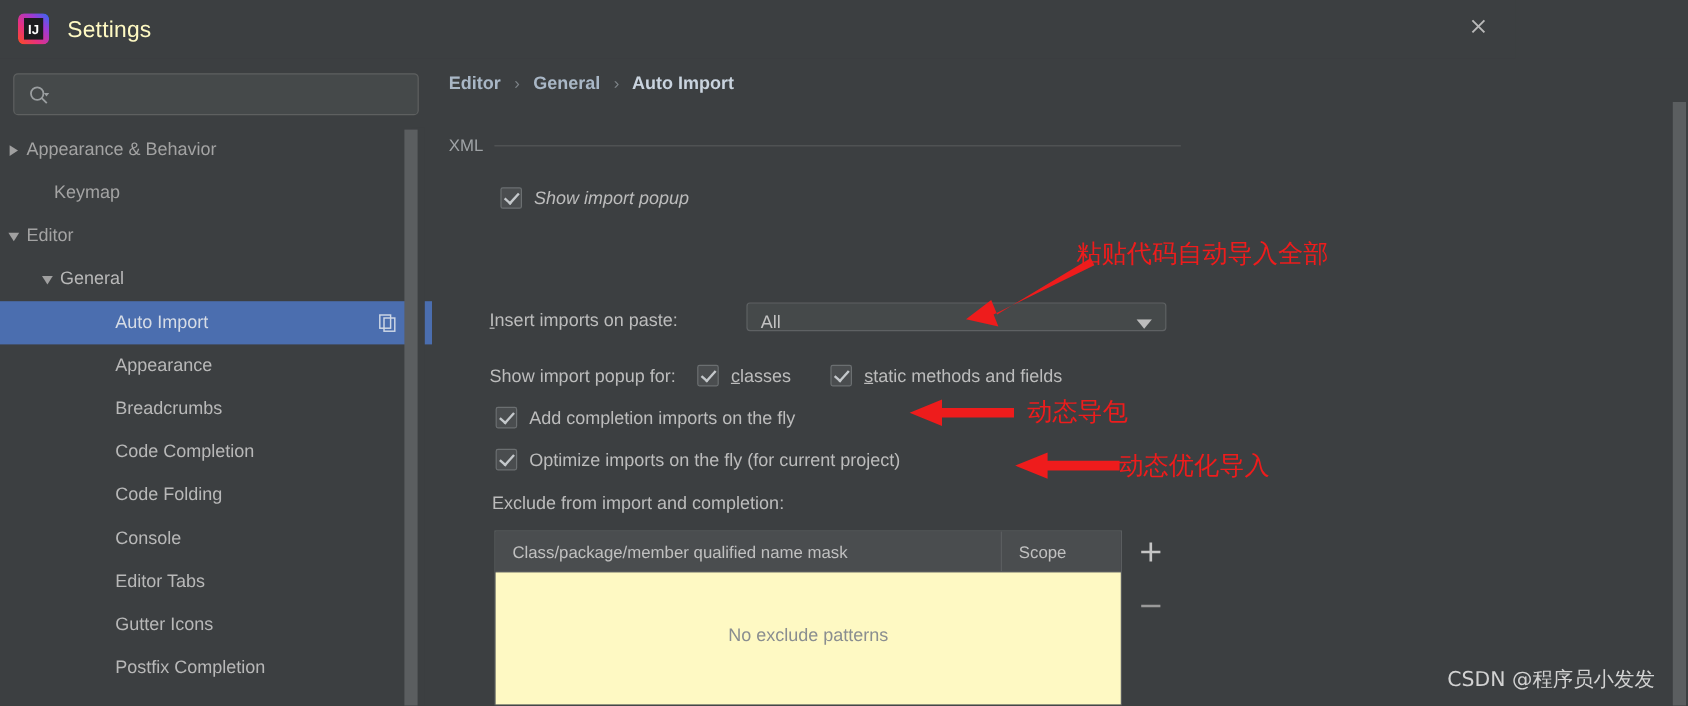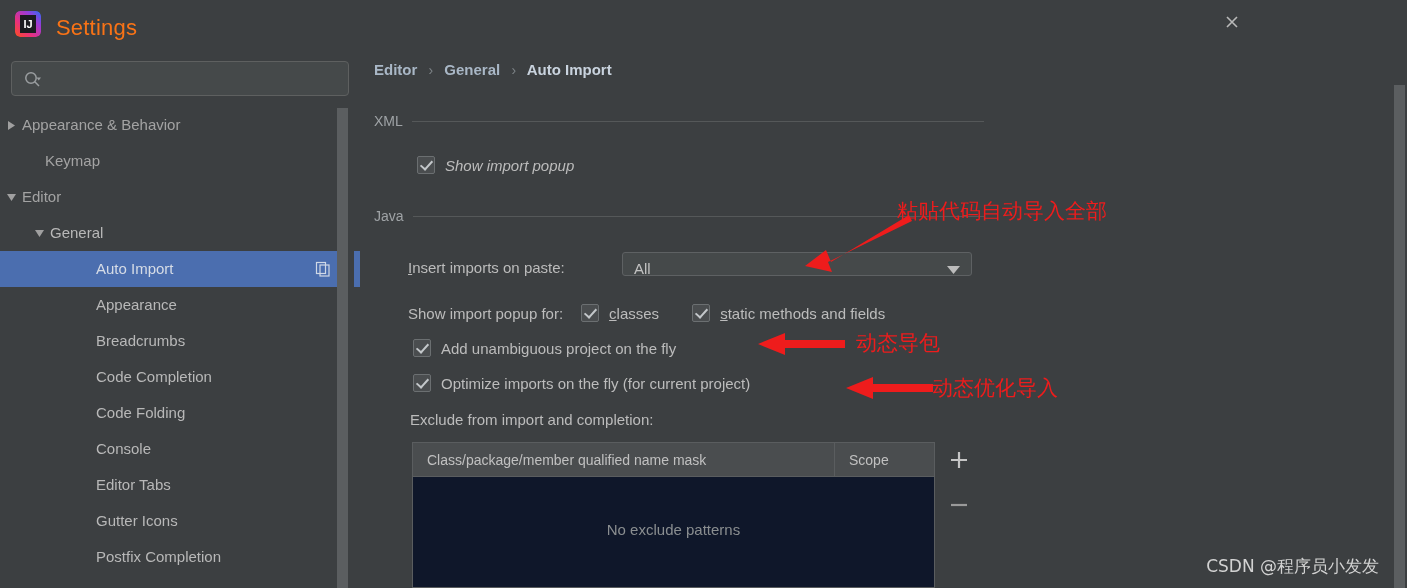--- a/index.html
+++ b/index.html
@@ -15,21 +15,21 @@
     position:absolute; left:0; top:0; width:1263px; height:49px;
     background:#3c3f41;
   }
   .ij-logo{
     position:absolute; left:15px; top:11px; width:26px; height:26px;
     border-radius:5px; overflow:hidden;
   }
   .ij-logo svg{ display:block; }
   .app-title{
     position:absolute; left:56px; top:15px;
-    font-size:22px; color:#f97316; letter-spacing:.2px;
+    font-size:19px; color:#fef9c3; letter-spacing:.2px;
   }
   .close-btn{
     position:absolute; right:18px; top:9px; width:26px; height:26px;
     cursor:pointer;
   }
   .close-btn svg{ display:block; }
 
   
   .sidebar{
     position:absolute; left:0; top:49px; width:360px; height:539px;
@@ -133,21 +133,21 @@
     display:flex; height:34px; background:#4a4d4f;
     border-bottom:1px solid #5a5d5f;
   }
   .th{
     font-size:14px; color:#c0c0c0; display:flex; align-items:center;
     padding-left:14px;
   }
   .th.c1{ width:422px; border-right:1px solid #5a5d5f; }
   .th.c2{ flex:1; }
   .tbl-body{
-    position:relative; height:110px; background:#0f172a;
+    position:relative; height:110px; background:#fef9c3;
   }
   .empty-txt{
     position:absolute; left:0; right:0; top:44px; text-align:center;
     font-size:15px; color:#8a8e90;
   }
   .tbl-btn{
     position:absolute; width:38px; height:34px;
     display:flex; align-items:center; justify-content:center;
     cursor:pointer; color:#c5c5c5;
   }
@@ -298,24 +298,20 @@
   <div class="group" style="top:64px; width:610px;">
     <span class="group-label">XML</span>
     <span class="group-line"></span>
   </div>
 
   <div class="row" style="left:57px; top:107px;font-style:italic;">
     <span class="cb checked"></span>
     <span class="cb-text">Show import popup</span>
   </div>
 
-  <div class="group" style="top:159px; width:610px;">
-    <span class="group-label">Java</span>
-    <span class="group-line"></span>
-  </div>
 
   <div class="row" style="left:48px; top:210px;">
     <span class="label-txt"><span class="u">I</span><span>nsert imports on paste:</span></span>
   </div>
 
   <div class="combo" style="left:262px; top:203px;">
     <span class="combo-val">All</span>
     <span class="combo-arrow">
       <svg width="13" height="9" viewBox="0 0 13 9">
           <path d="M0 0 L13 0 L6.5 8 Z" fill="#bcbcbc"></path>
@@ -326,21 +322,21 @@
   <div class="row" style="left:48px; top:255px;">
     <span class="label-txt">Show import popup for:</span>
     <span class="cb checked" style="margin-left:18px;"></span>
     <span class="cb-text"><span class="u">c</span><span>lasses</span></span>
     <span class="cb checked" style="margin-left:33px;"></span>
     <span class="cb-text"><span class="u">s</span><span>tatic methods and fields</span></span>
   </div>
 
   <div class="row" style="left:53px; top:290px;">
     <span class="cb checked"></span>
-    <span class="cb-text">Add unambiguous project on the fly</span>
+    <span class="cb-text">Add completion imports on the fly</span>
   </div>
 
   <div class="row" style="left:53px; top:325px;">
     <span class="cb checked"></span>
     <span class="cb-text">Optimize imports on the fly (for current project)</span>
   </div>
 
   <div class="row" style="left:50px; top:362px;">
     <span class="label-txt">Exclude from import and completion:</span>
   </div>

